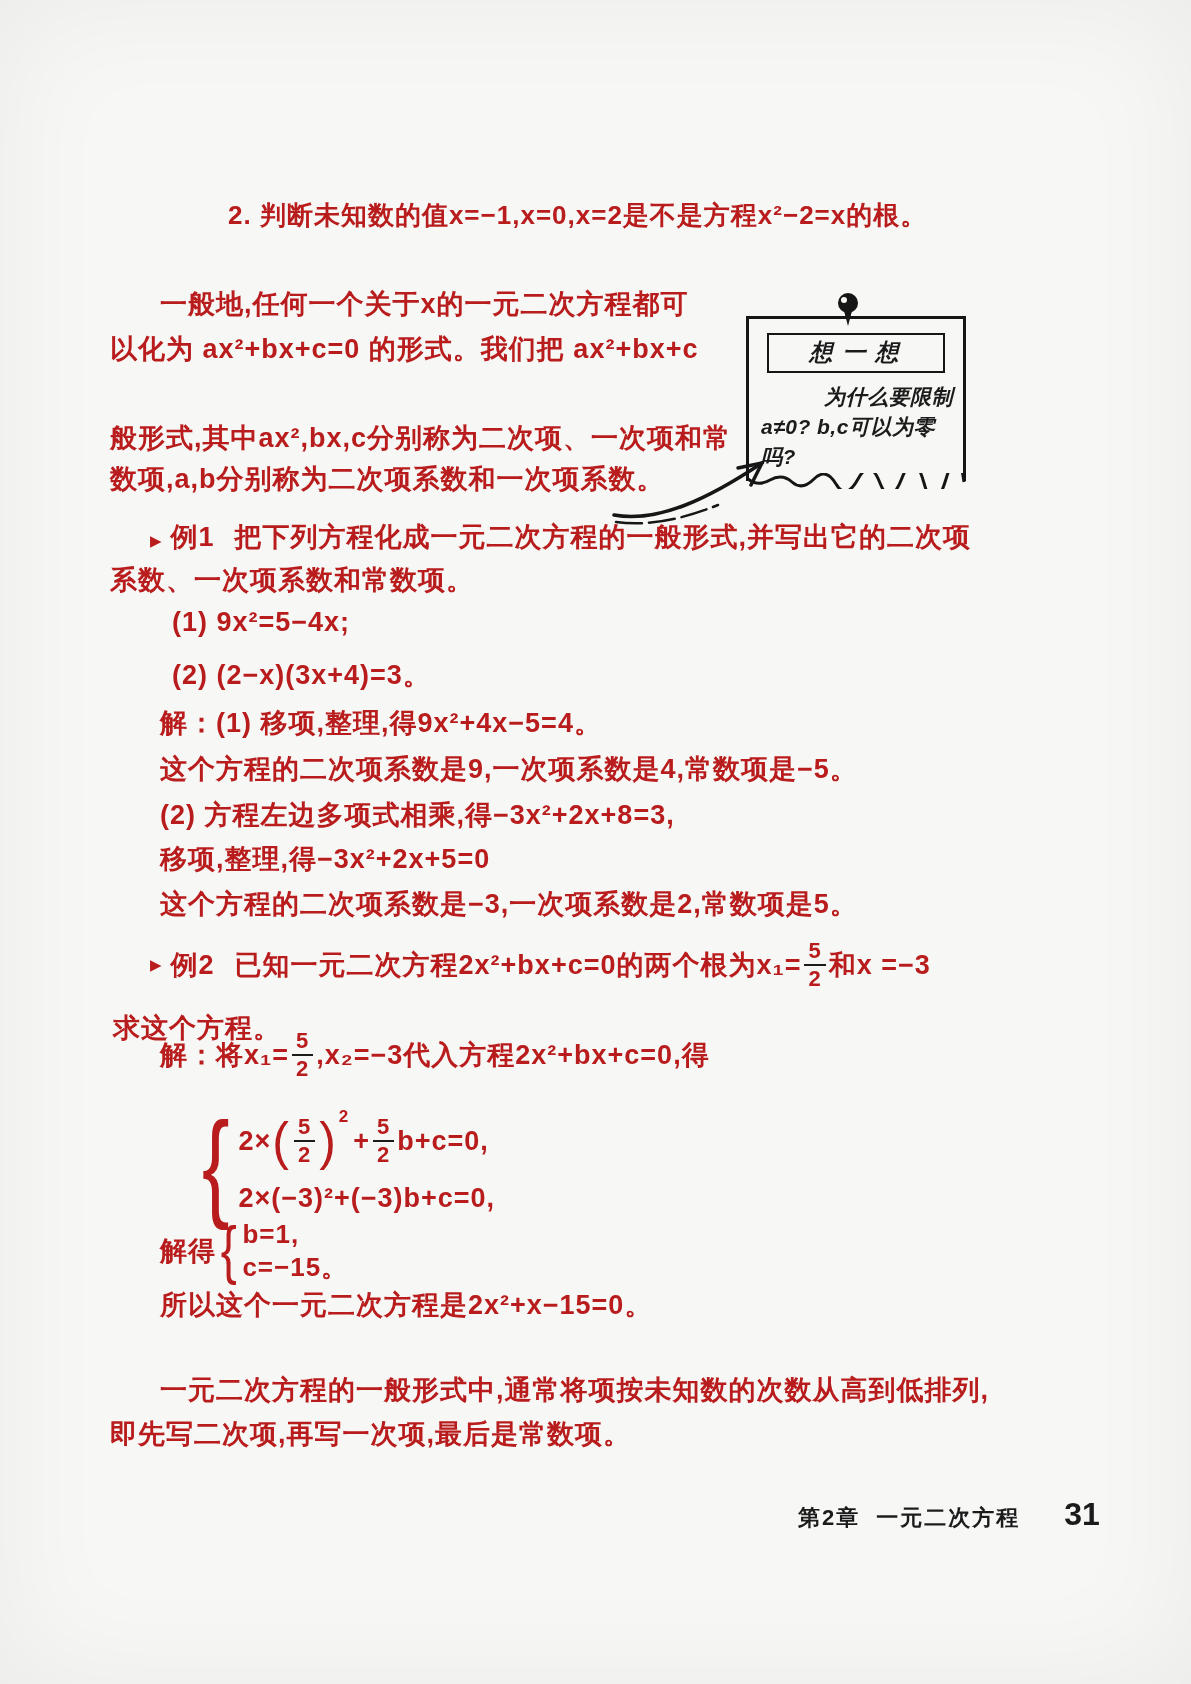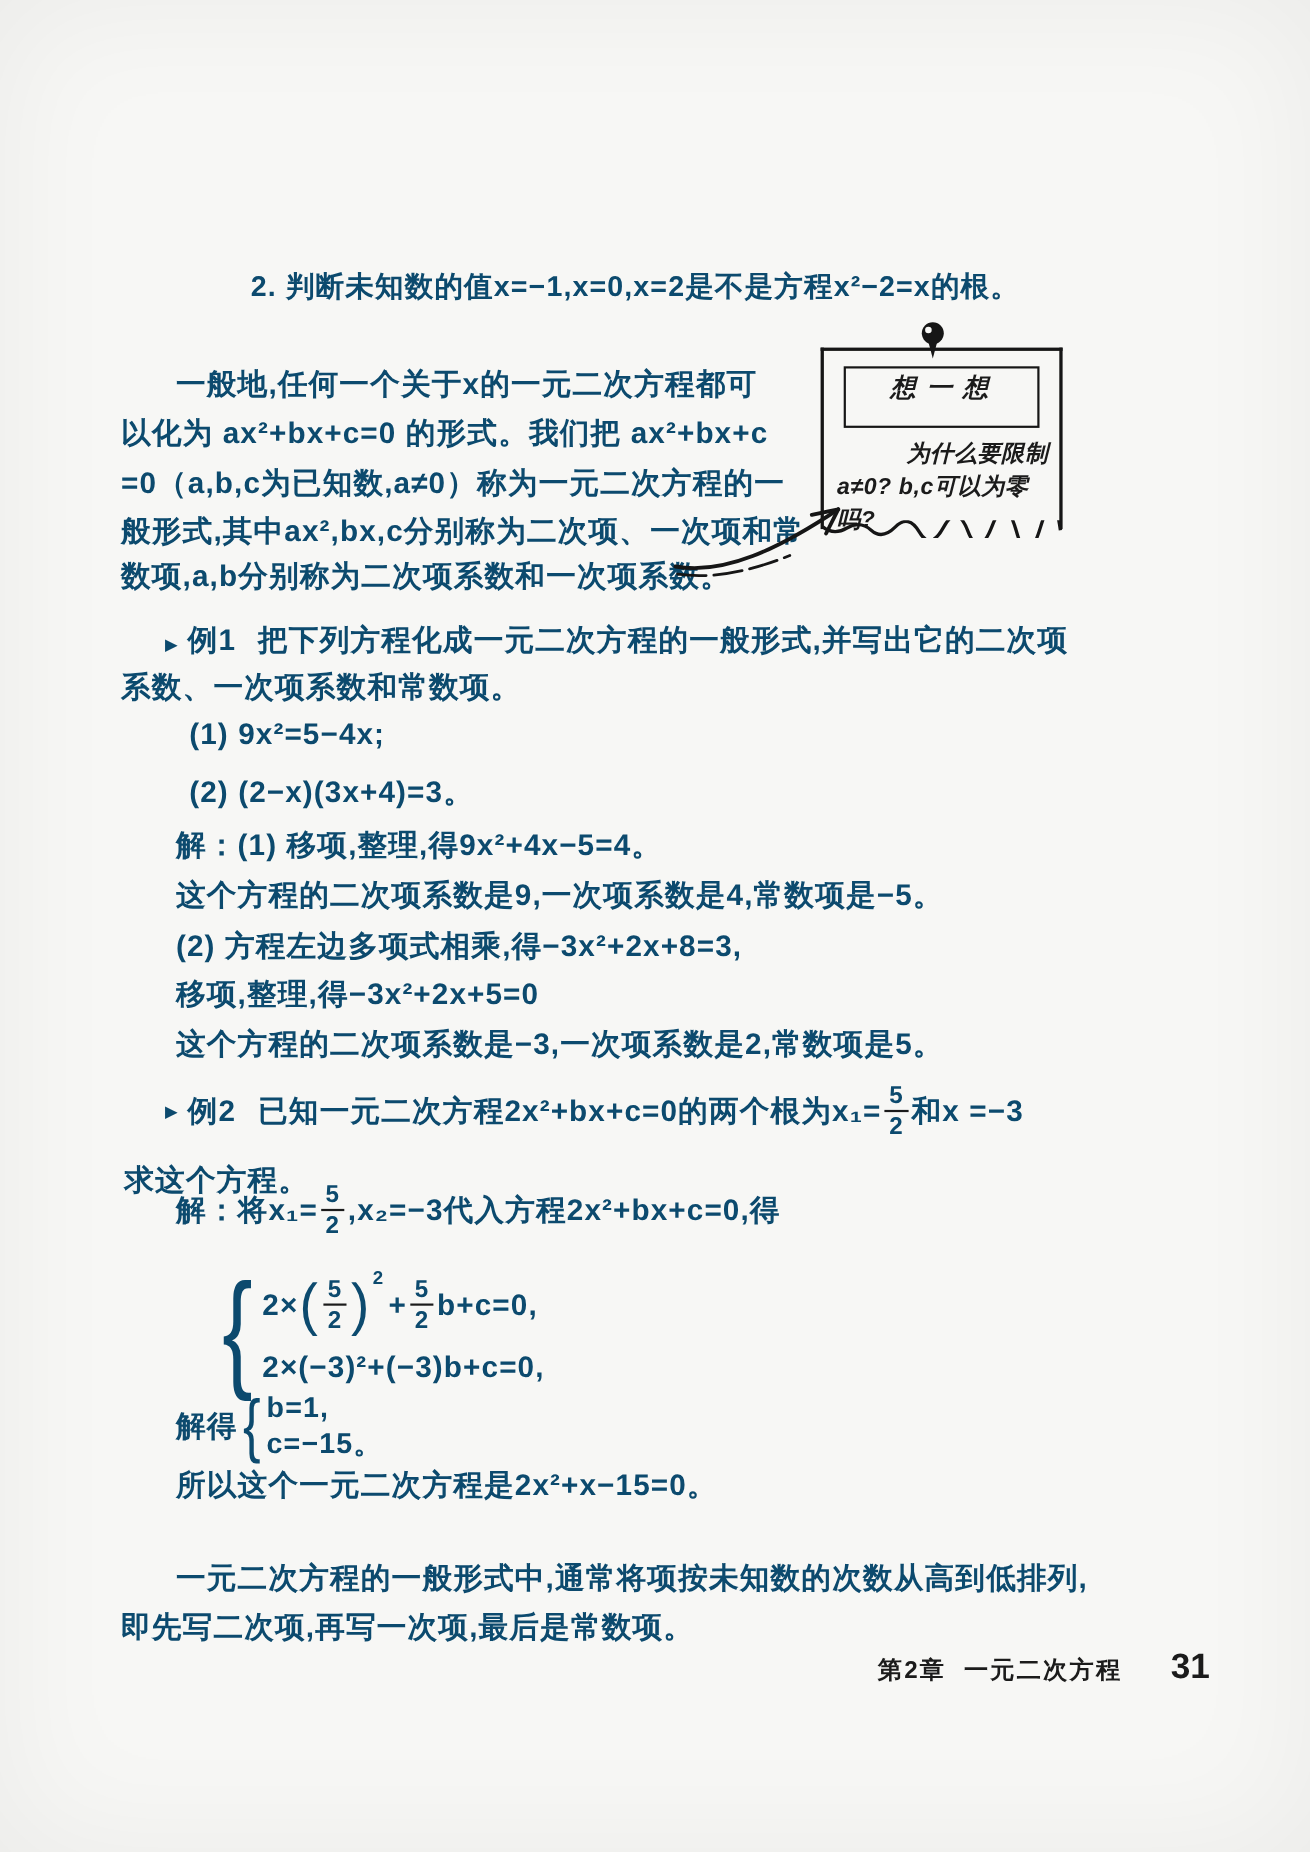--- a/index.html
+++ b/index.html
@@ -10,23 +10,22 @@
     margin:0 auto;
     background:#f7f7f5;
     color:#1b1b1b;
     overflow:hidden;
     box-shadow:inset 0 0 120px rgba(0,0,0,0.05);
   }
   .line{
     position:absolute;
     white-space:nowrap;
     font-weight:700;
-    color:#0c4a6e;
+    color:#b91c1c;
     letter-spacing:1px;
-    margin-top:45px;
   }
   .fs26{font-size:26px;}
   .fs27{font-size:27px;}
   .mathflex{display:flex;align-items:center;}
   .marker{font-size:15px;margin-right:8px;}
   .exlabel{margin-right:20px;}
   
   .frac{display:inline-flex;flex-direction:column;align-items:center;line-height:1.1;margin:0 3px;}
   .frac .num{font-size:22px;padding:0 4px 1px 4px;border-bottom:2.5px solid #1b1b1b;}
   .frac .den{font-size:22px;padding-top:1px;}
@@ -41,21 +40,21 @@
   .smrows{display:flex;flex-direction:column;font-size:26px;line-height:33px;}
   
   .note-box{
     position:absolute;left:746px;top:316px;width:214px;height:162px;
     border:3px solid #161616;border-bottom:none;
     background:#f7f7f5;
   }
   .note-title-box{
     margin:14px 18px 0 18px;border:2.5px solid #161616;
     text-align:center;font-size:23px;font-weight:700;font-style:italic;
-    letter-spacing:10px;padding:2px 0 19px 6px;
+    letter-spacing:10px;padding:2px 0 3px 6px;
   }
   .note-body{
     padding:9px 10px 0 12px;font-size:21px;font-weight:700;font-style:italic;
     line-height:30px;letter-spacing:0.5px;
   }
   .note-body .indent{padding-left:38px;text-align:right;}
   .torn-edge{position:absolute;left:-3px;bottom:-8px;}
   .pin{position:absolute;left:833px;top:292px;}
   .arrow-svg{position:absolute;left:606px;top:443px;}
   .footer{
@@ -67,21 +66,20 @@
 </style>
 </head>
 <body>
 
 <div class="page">
 
   <div class="line fs26" style="left:228px;top:198px;">2. 判断未知数的值x=−1,x=0,x=2是不是方程x²−2=x的根。</div>
 
   <div class="line fs27" style="left:160px;top:286px;">一般地,任何一个关于x的一元二次方程都可</div>
   <div class="line fs27" style="left:110px;top:331px;">以化为 ax²+bx+c=0 的形式。我们把 ax²+bx+c</div>
-  <div class="line fs27" style="left:110px;top:376px;">=0（a,b,c为已知数,a≠0）称为一元二次方程的一</div>
   <div class="line fs27" style="left:110px;top:420px;">般形式,其中ax²,bx,c分别称为二次项、一次项和常</div>
   <div class="line fs27" style="left:110px;top:461px;">数项,a,b分别称为二次项系数和一次项系数。</div>
 
   <div class="note-box">
     <div class="note-title-box">想一想</div>
     <div class="note-body">
       <div class="indent">为什么要限制</div>
       <div>a≠0? b,c可以为零</div>
       <div>吗?</div>
     </div>

